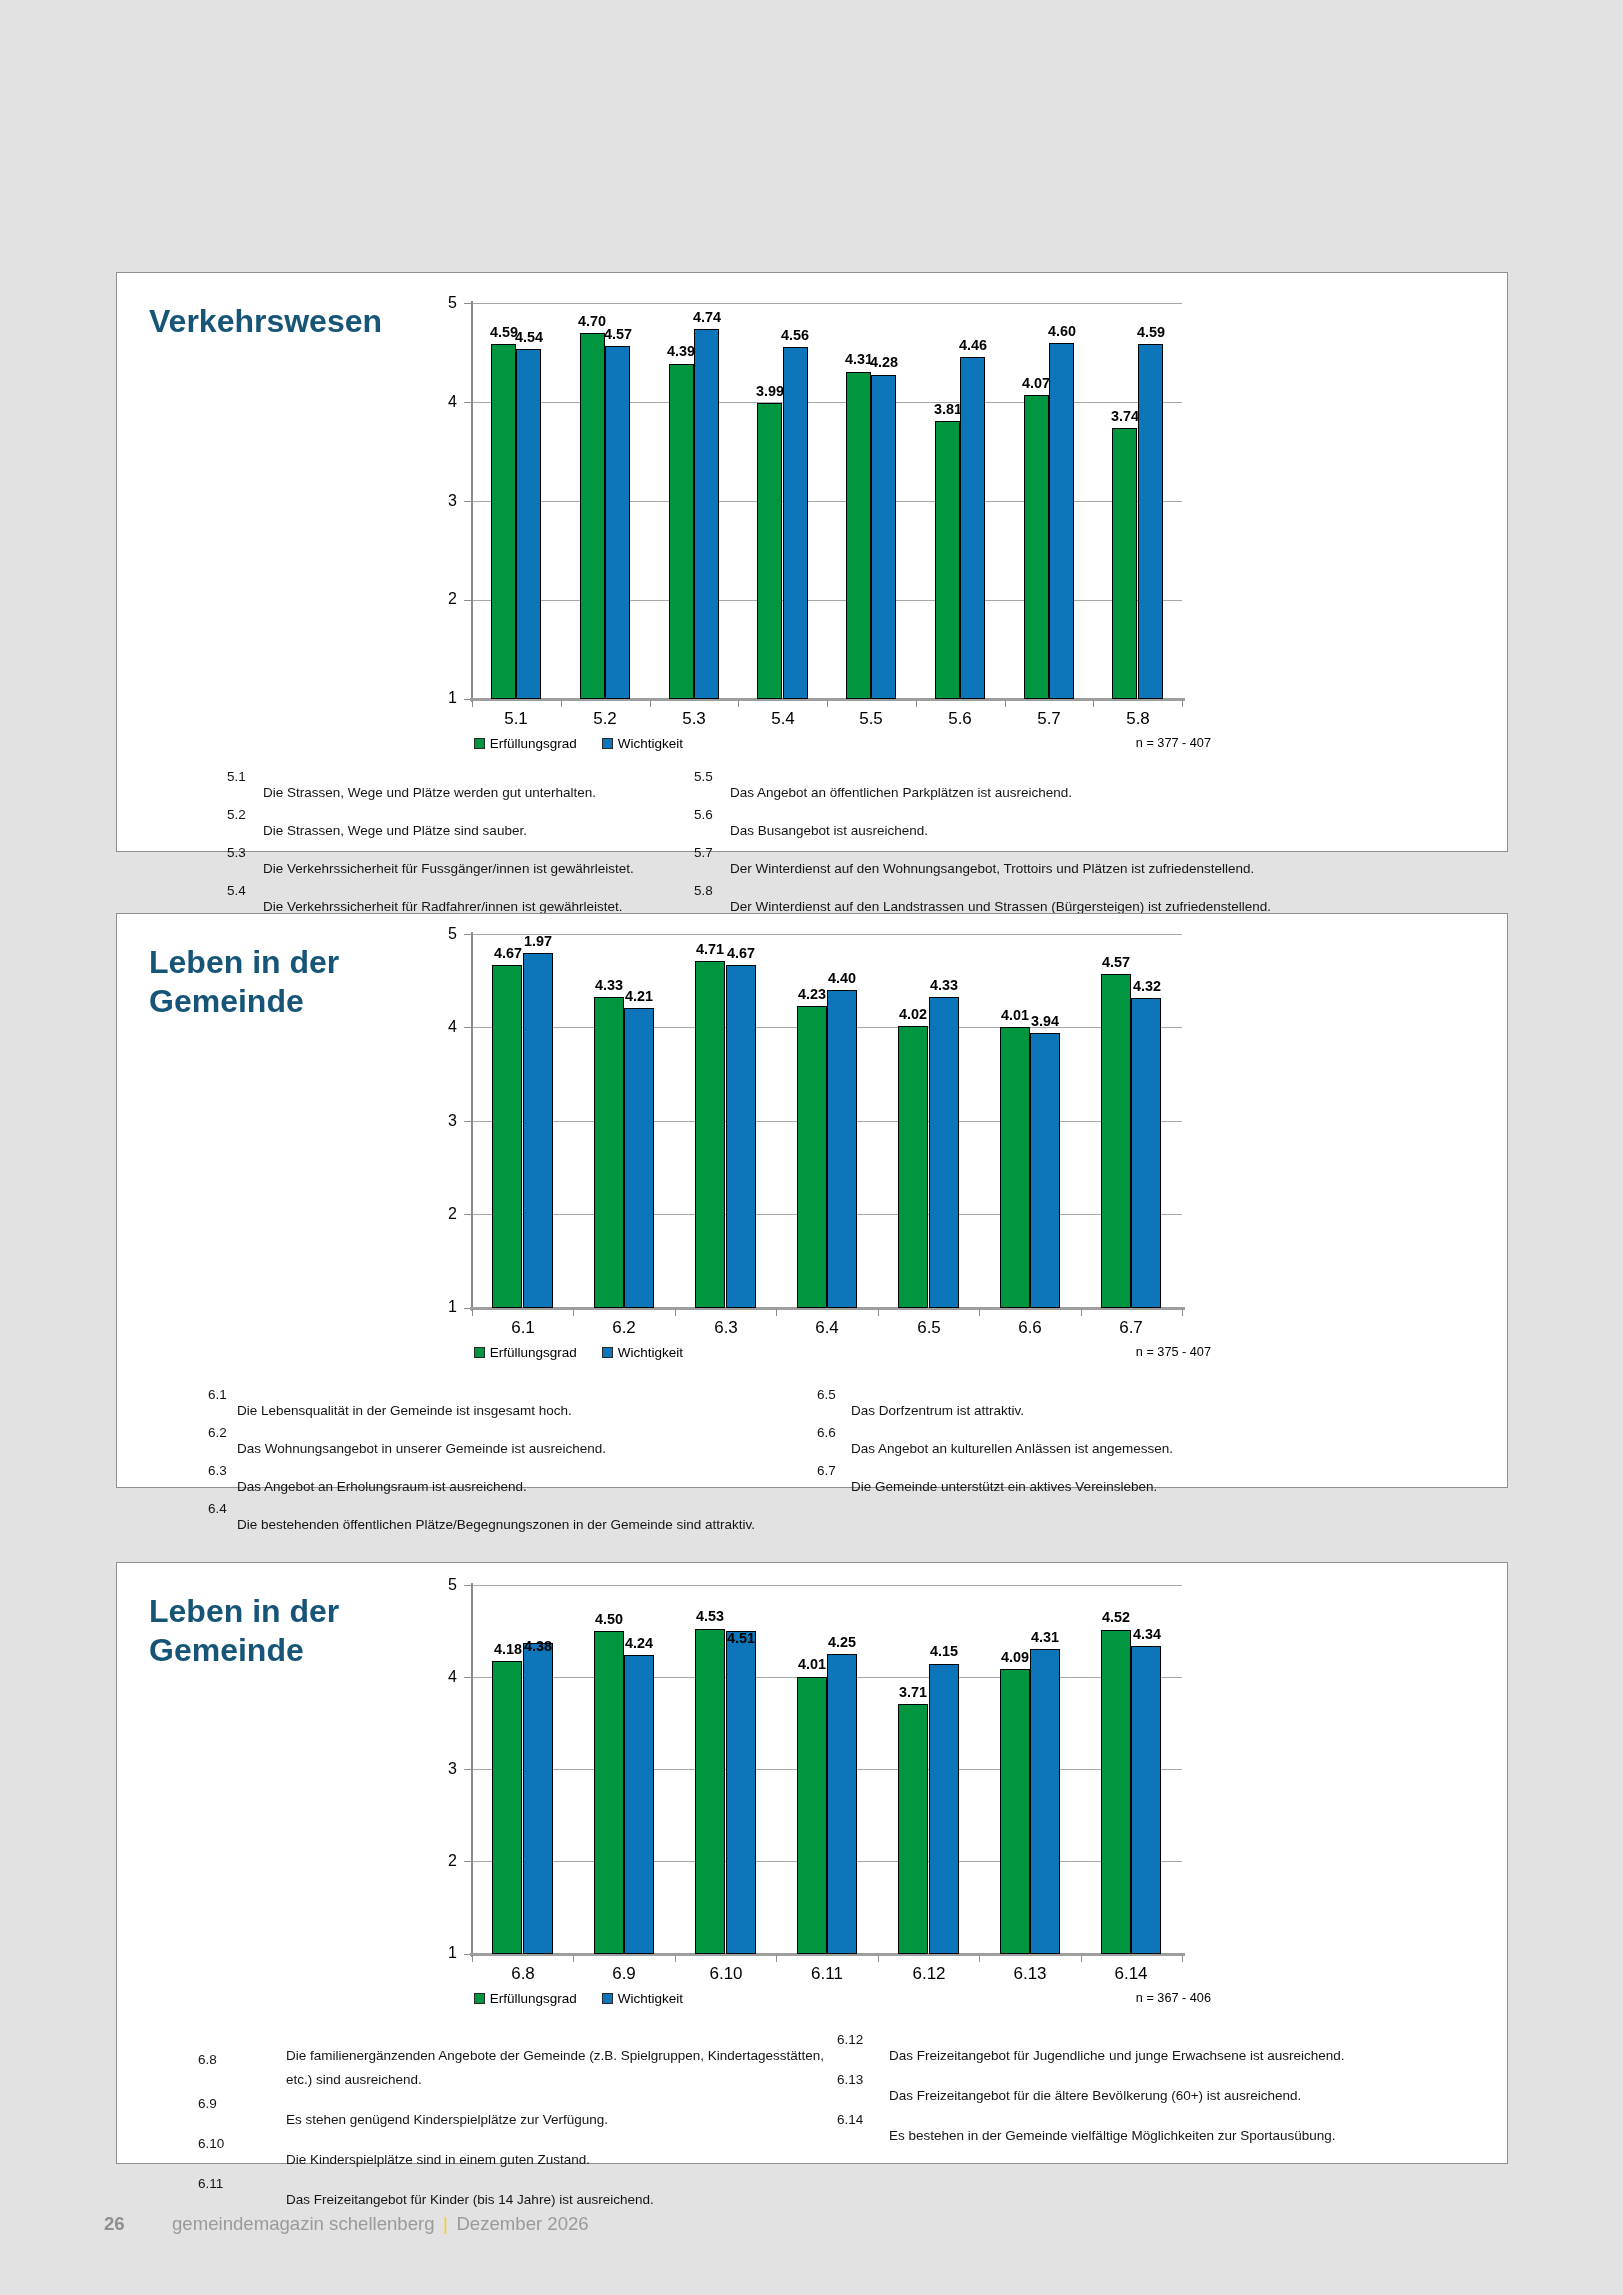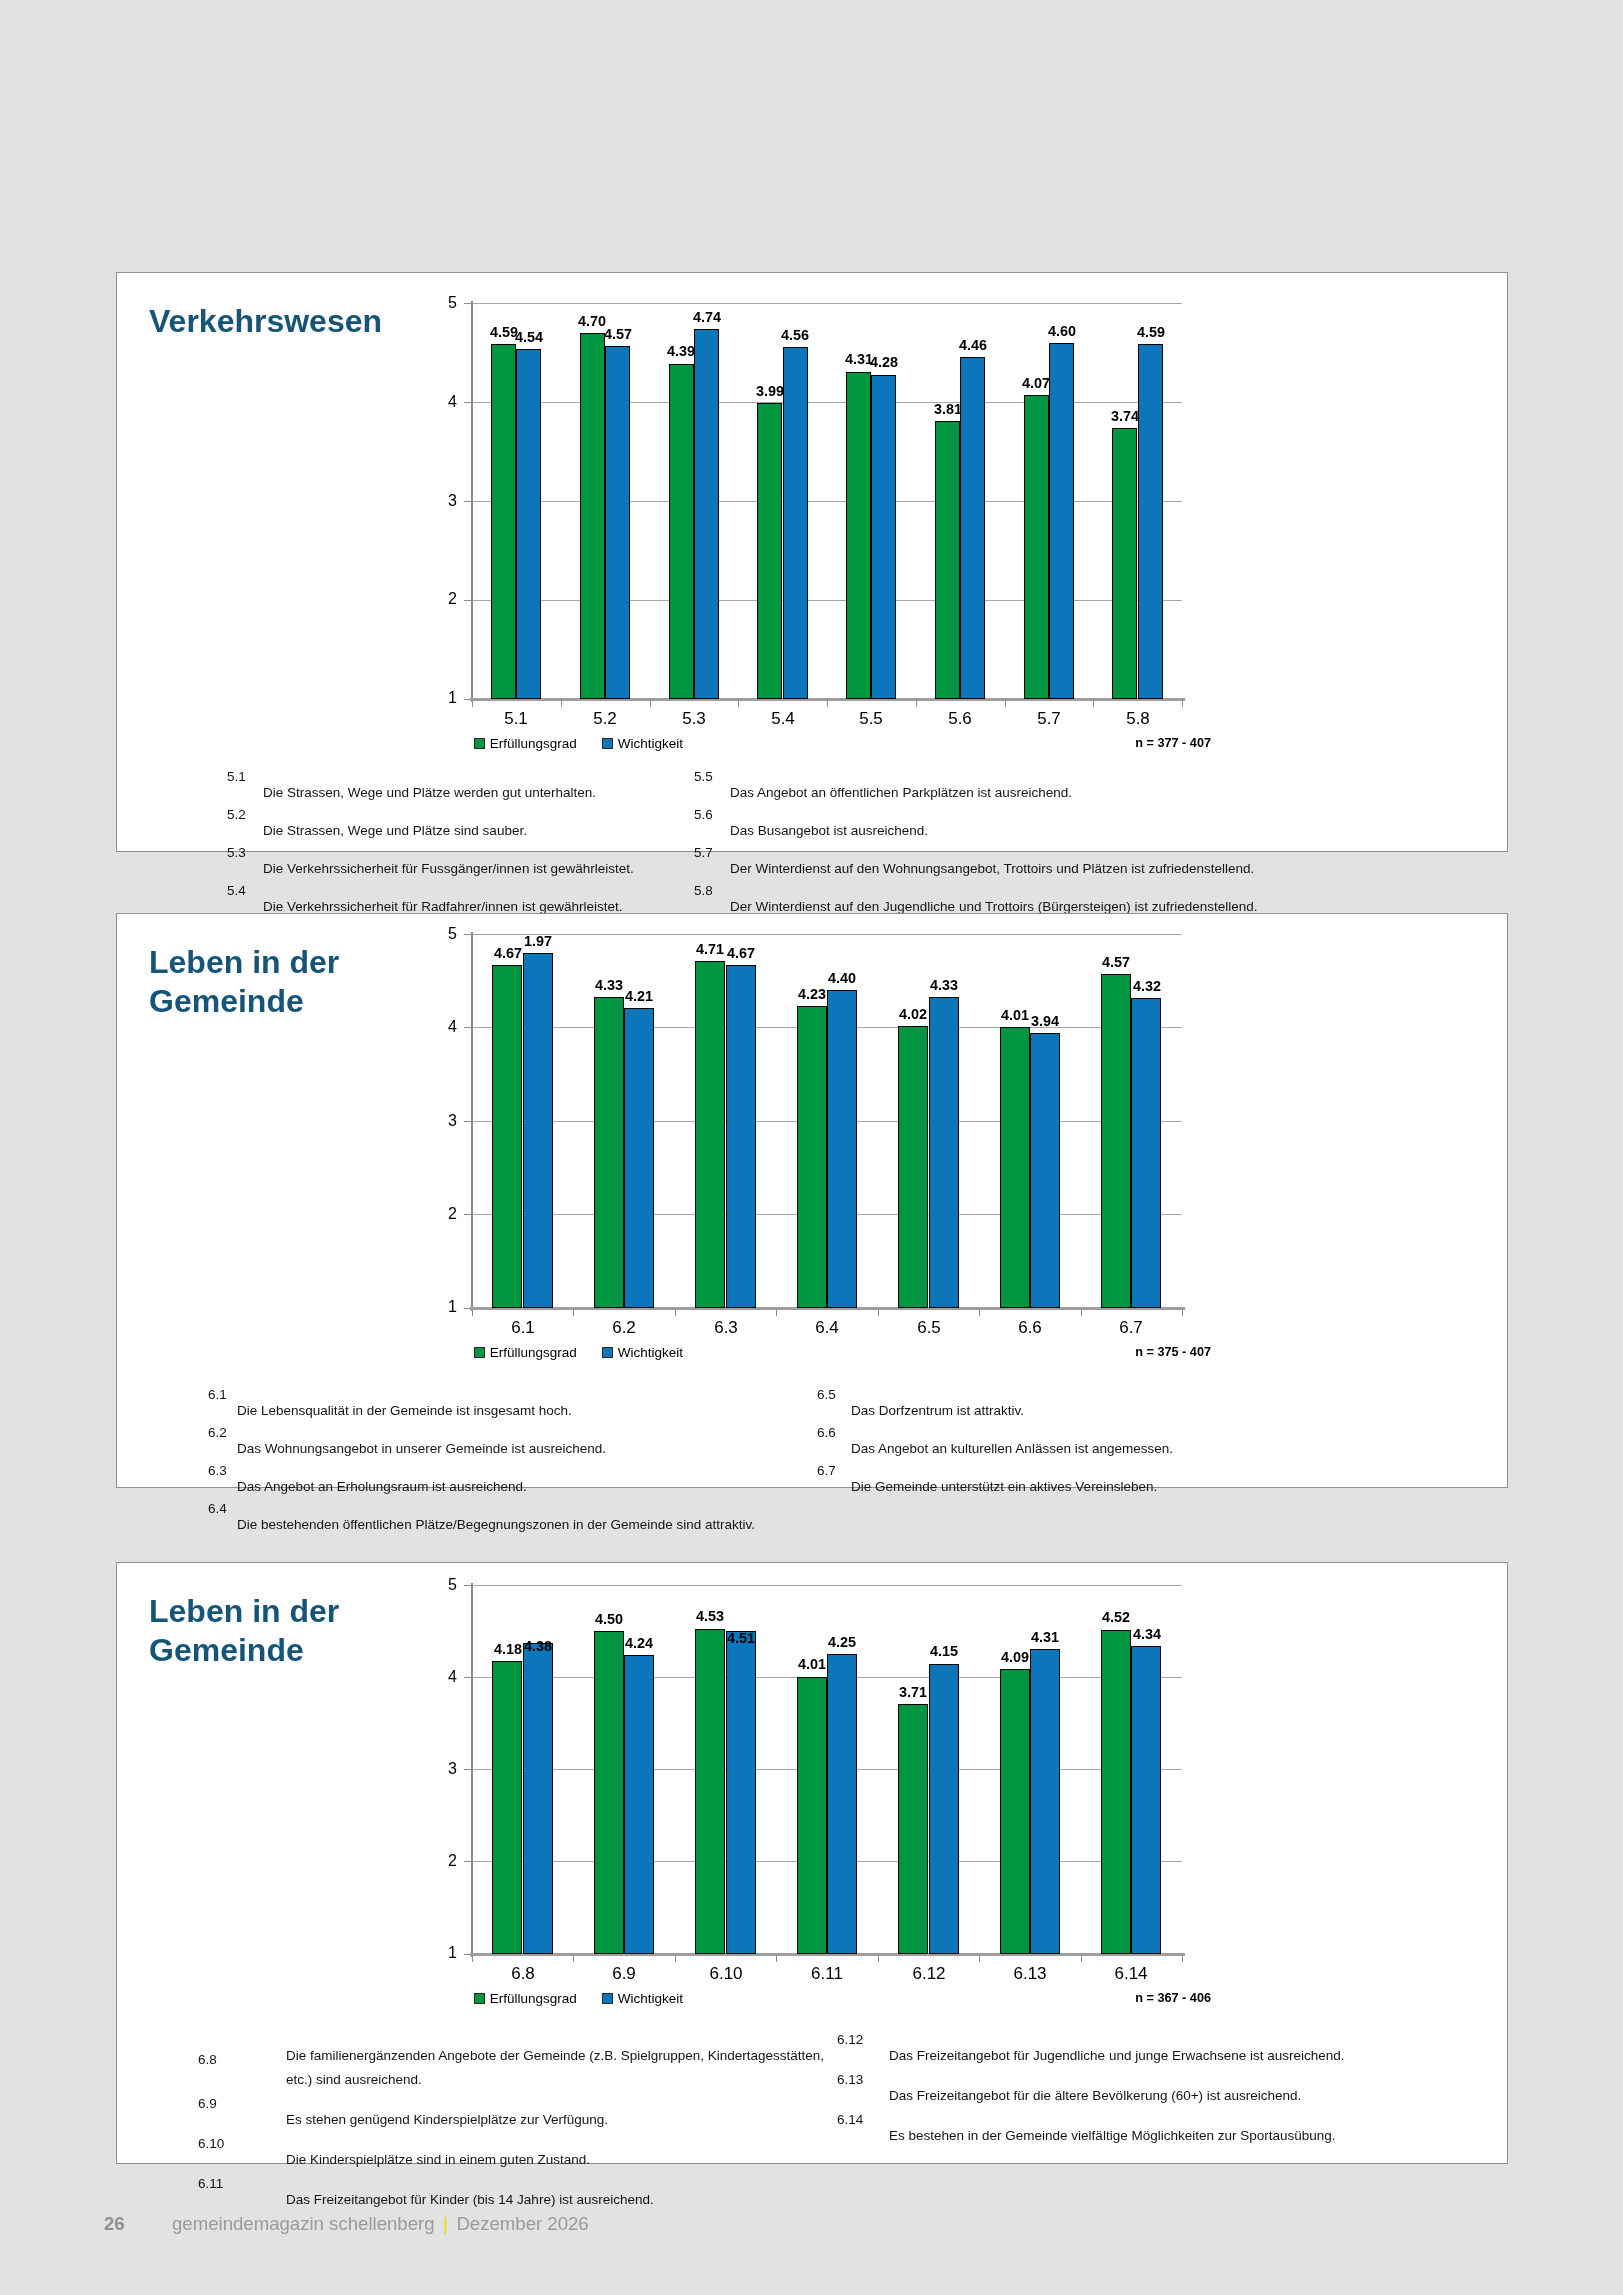--- a/index.html
+++ b/index.html
@@ -27,21 +27,21 @@
   .baseline{position:absolute;left:-2.5px;width:715px;height:2.5px;background:#9e9e9e;}
   .ytick-mark{position:absolute;left:-8.5px;width:8.5px;height:0.8px;background:#8c8c8c;}
   .ytick-label{position:absolute;left:-44px;width:29px;text-align:right;font-size:16px;color:#000;}
   .xtick-mark{position:absolute;width:0.8px;height:6.8px;background:#8c8c8c;}
   .bar{position:absolute;bottom:0;box-sizing:border-box;border:0.8px solid #000;}
   .bar-label{position:absolute;transform:translateX(-50%);font-size:14.4px;font-weight:bold;color:#000;white-space:nowrap;}
   .x-label{position:absolute;transform:translateX(-50%);font-size:17px;color:#000;}
   .legend{position:absolute;left:1.7px;display:flex;align-items:center;font-size:13.5px;color:#000;}
   .legend-item{display:flex;align-items:center;margin-right:25px;}
   .swatch{width:11px;height:11px;border:0.8px solid #2a2a2a;box-sizing:border-box;margin-right:5px;}
-  .n-label{position:absolute;right:-29px;font-size:12.7px;color:#000;white-space:nowrap;font-weight:bold;}
+  .n-label{position:absolute;right:-29px;font-size:12.7px;color:#000;white-space:nowrap;}
 
   
   .fn{position:absolute;font-size:13.5px;line-height:22px;color:#141414;}
   .fn-row{display:flex;align-items:flex-start;}
   .fn-row.tall{align-items:center;}
   .fn-num{flex:none;}
   .fn-text{display:block;margin-top:16px;}
   .panel-0 .fn-left {left:110px;top:493px;width:463px;}
   .panel-0 .fn-right{left:577px;top:493px;width:795px;}
   .panel-0 .fn-num{width:36px;}
@@ -175,21 +175,21 @@
         <div class="fn-row">
           <span class="fn-num">5.6</span>
           <span class="fn-text">Das Busangebot ist ausreichend.</span>
         </div>
         <div class="fn-row">
           <span class="fn-num">5.7</span>
           <span class="fn-text">Der Winterdienst auf den Wohnungsangebot, Trottoirs und Plätzen ist zufriedenstellend.</span>
         </div>
         <div class="fn-row">
           <span class="fn-num">5.8</span>
-          <span class="fn-text">Der Winterdienst auf den Jugendliche und Trottoirs (Bürgersteigen) ist zufriedenstellend.</span>
+          <span class="fn-text">Der Winterdienst auf den Landstrassen und Strassen (Bürgersteigen) ist zufriedenstellend.</span>
         </div>
       </div>
   </section>
 
   <section class="panel panel-1">
     <h2 class="panel-title" style="color: rgb(22, 85, 119);">Leben in der
 Gemeinde</h2>
     <div class="chart chart-1" style="height: 374px;">
         <div class="gridline" style="top:374px"></div>
         <div class="ytick-mark" style="top:374px"></div>

